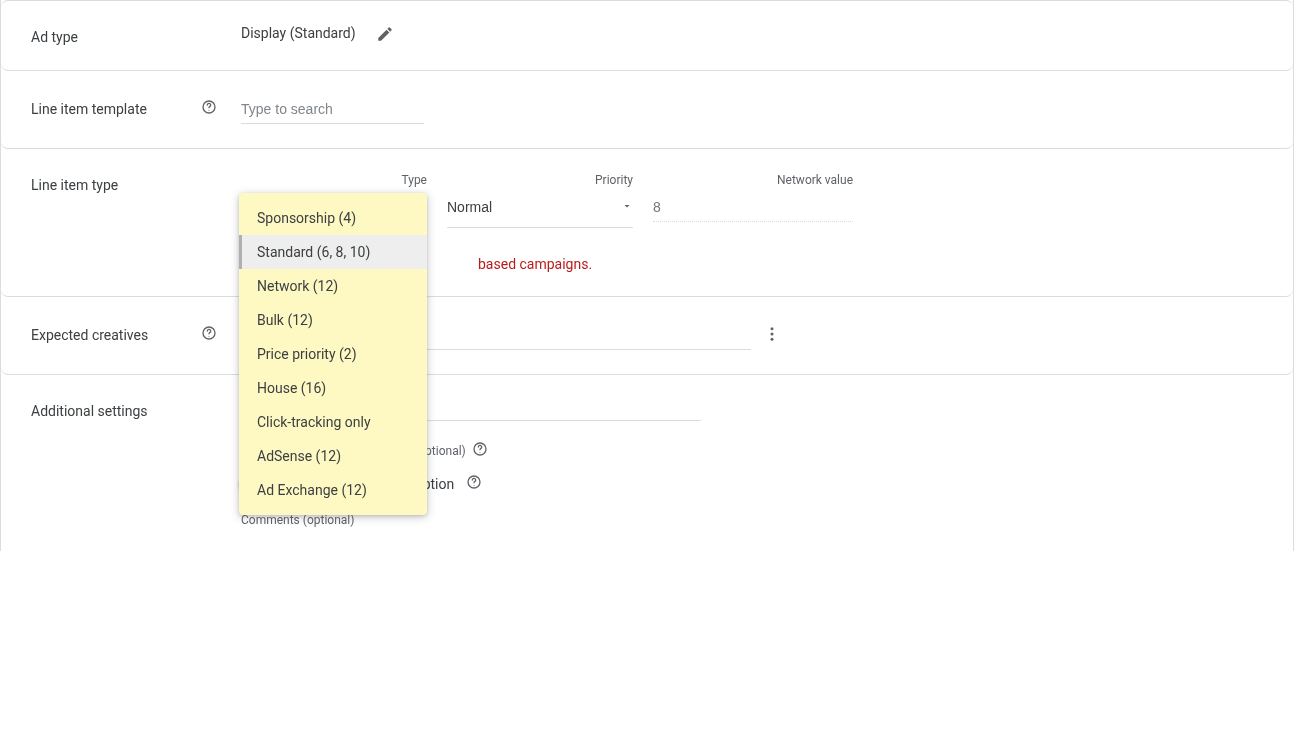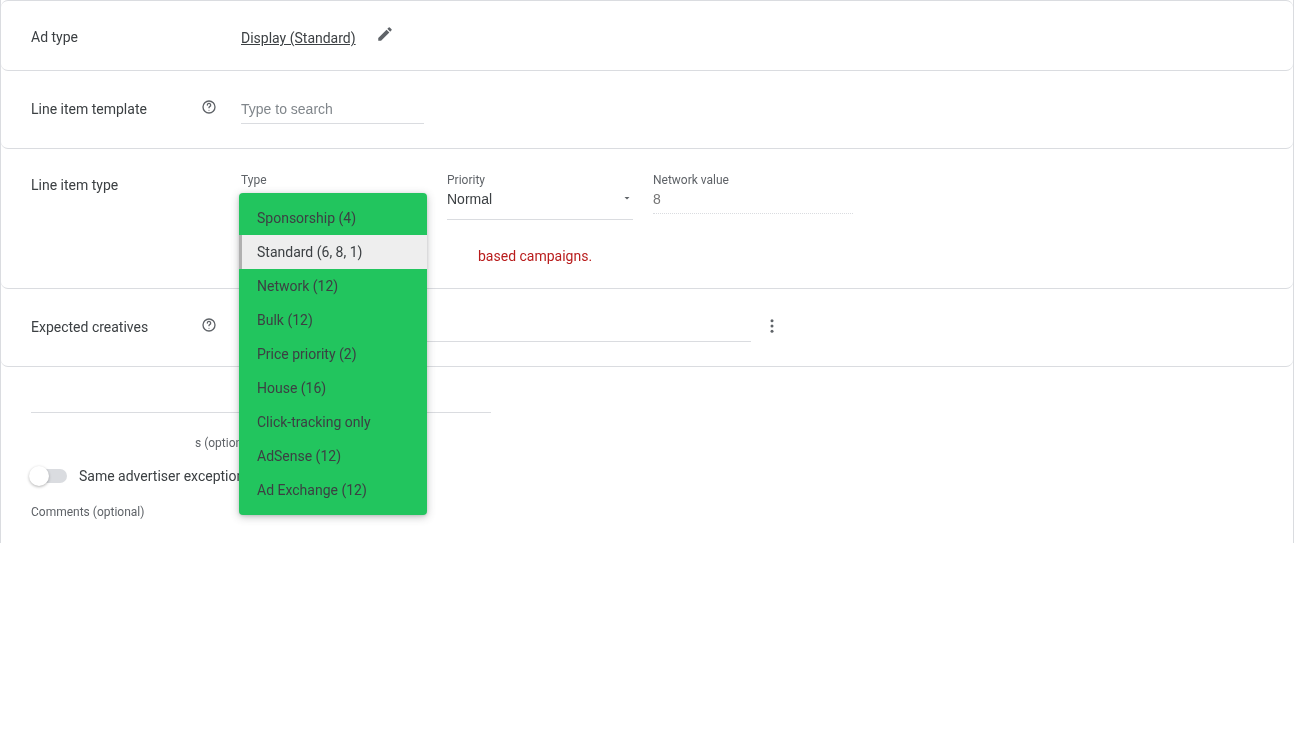--- a/index.html
+++ b/index.html
@@ -35,25 +35,24 @@
     padding-top: 4px;
   }
   .section-content {
     flex: 1;
     display: flex;
     flex-direction: column;
     gap: 8px;
   }
   .ad-type-value {
     display: inline-flex;
-    align-items: flex-end;
+    align-items: flex-start;
     gap: 20px;
     font-size: 14px;
     color: #3c4043;
-    text-decoration: underline;
   }
   .edit-icon svg {
     width: 18px;
     height: 18px;
     fill: #5f6368;
     cursor: pointer;
   }
   .help-icon svg {
     width: 16px;
     height: 16px;
@@ -82,20 +81,22 @@
   .type-row {
     display: flex;
     gap: 20px;
     position: relative;
     margin-bottom: 20px;
   }
   .field-group { display: flex; flex-direction: column; }
   .field-label {
     font-size: 12px;
     color: #5f6368;
+    margin-bottom: 8px;
+    text-align: right;
   }
   .select-box {
     border: none;
     border-bottom: 1px solid #dadce0;
     padding: 4px 0 12px 0;
     font-size: 14px;
     color: #3c4043;
     width: 186px;
     display: flex;
     justify-content: space-between;
@@ -121,21 +122,21 @@
   }
   .type-description {
     font-size: 14px;
     color: #b91c1c;
   }
   .dropdown-menu {
     position: absolute;
     top: 20px;
     left: -2px;
     width: 188px;
-    background: #22c55e;
+    background: #fef9c3;
     box-shadow: 0 2px 8px rgba(60,64,67,0.3), 0 1px 3px rgba(60,64,67,0.15);
     border-radius: 4px;
     padding: 8px 0;
     z-index: 10;
   }
   .dropdown-item {
     padding: 9px 18px;
     font-size: 14px;
     color: #3c4043;
     cursor: pointer;
@@ -241,21 +242,21 @@
 
   <div class="section">
     <div class="section-label">Line item type</div>
     <div class="section-content">
       <div class="type-row">
         <div class="field-group" style="width:186px; position:relative;">
           <div class="field-label">Type</div>
 
           <div class="dropdown-menu">
             <div class="dropdown-item">Sponsorship (4)</div>
-            <div class="dropdown-item selected">Standard (6, 8, 1)</div>
+            <div class="dropdown-item selected">Standard (6, 8, 10)</div>
             <div class="dropdown-item">Network (12)</div>
             <div class="dropdown-item">Bulk (12)</div>
             <div class="dropdown-item">Price priority (2)</div>
             <div class="dropdown-item">House (16)</div>
             <div class="dropdown-item">Click-tracking only</div>
             <div class="dropdown-item">AdSense (12)</div>
             <div class="dropdown-item">Ad Exchange (12)</div>
           </div>
         </div>
         <div class="field-group" style="width:186px;">
@@ -302,20 +303,21 @@
               <circle cx="12" cy="5" r="2"></circle>
               <circle cx="12" cy="12" r="2"></circle>
               <circle cx="12" cy="19" r="2"></circle>
             </svg>
         </span>
       </div>
     </div>
   </div>
 
   <div class="section section-additional" style="border-bottom:none;">
+    <div class="section-label">Additional settings</div>
     <div class="section-content">
       <div class="labels-block">
         <div class="labels-underline"></div>
       </div>
       <div class="competitive-block">
         <div class="labels-line">
           <span style="visibility:hidden;">XXXXXXXXXXXXXXXXXX</span>
           <span class="label-subfield">s (optional)</span>
           <span class="help-icon">
             <svg viewBox="0 0 24 24" stroke-width="2">

